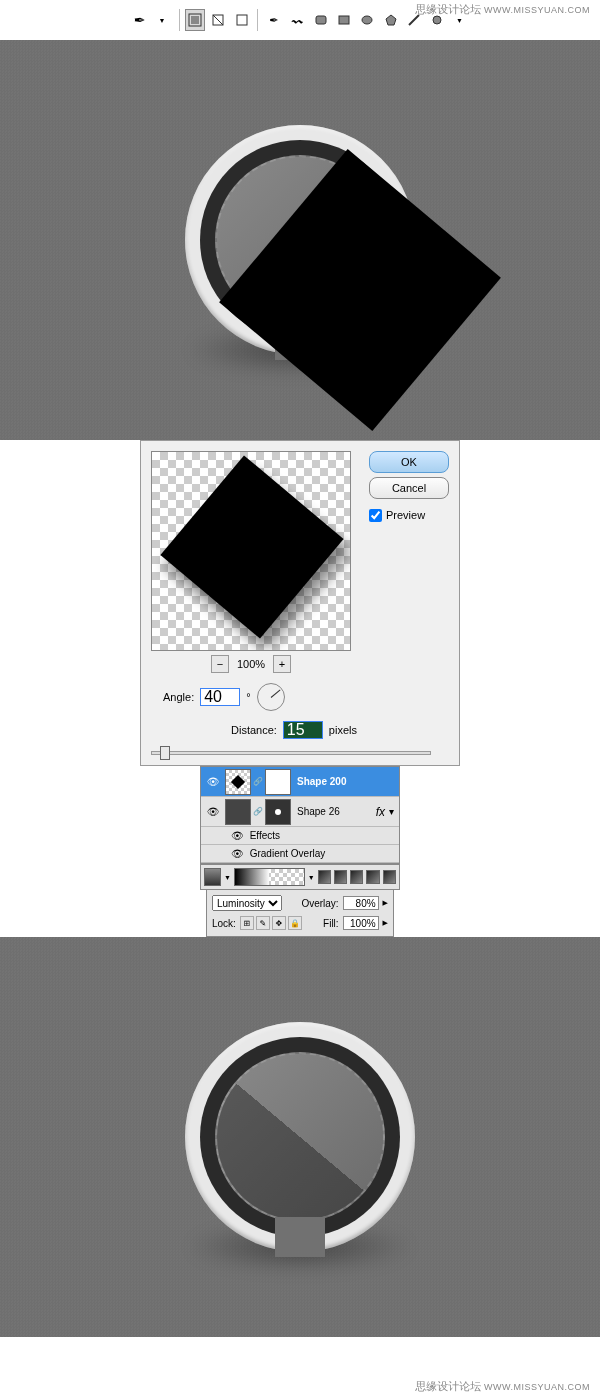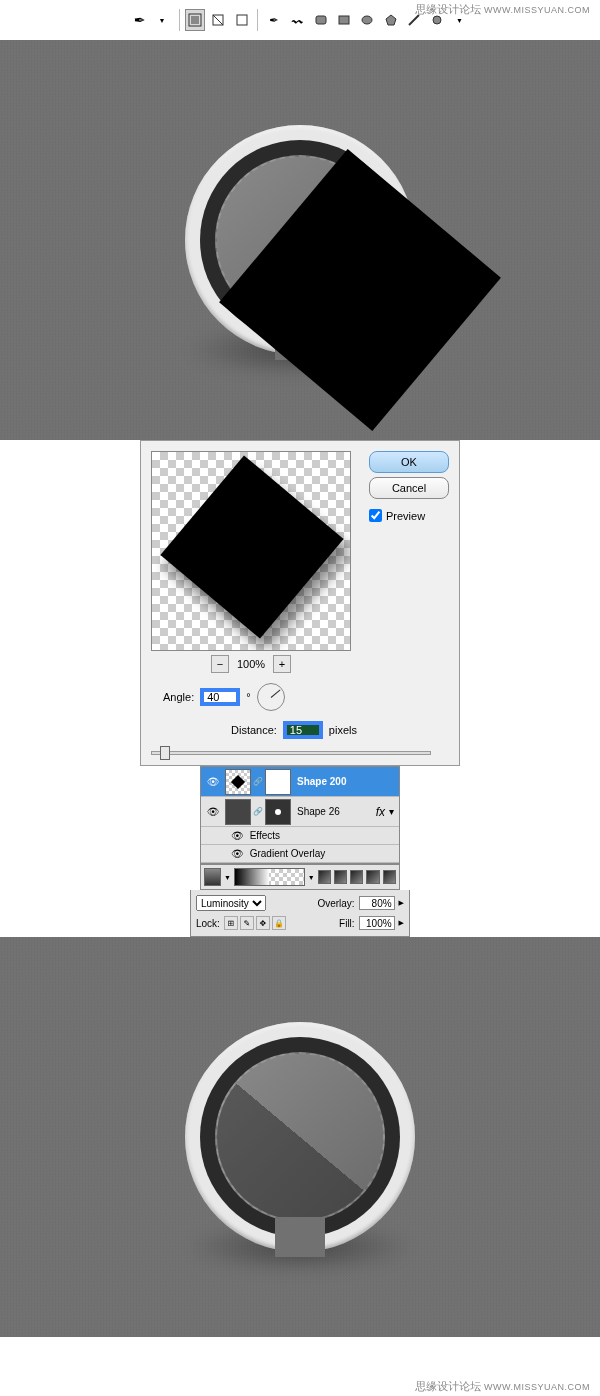--- a/index.html
+++ b/index.html
@@ -33,23 +33,23 @@
 .dialog { width: 320px; margin: 0 auto; background: #f0f0f0; border: 1px solid #999; padding: 10px; position: relative; }
 .preview-box { width: 200px; height: 200px; border: 1px solid #888; margin-bottom: 4px; background: #fff; position: relative; overflow: hidden; }
 .checker { position: absolute; inset: 0; background-image: repeating-conic-gradient(#ccc 0% 25%, #fff 0% 50%); background-size: 16px 16px; }
 .preview-shape { position: absolute; width: 130px; height: 130px; background: #000; transform: rotate(40deg); top: 30px; left: 35px; box-shadow: 8px 8px 12px rgba(0,0,0,0.3); }
 .preview-shape-shadow { position: absolute; width: 130px; height: 130px; background: rgba(0,0,0,0.25); transform: rotate(40deg); top: 42px; left: 47px; filter: blur(6px); }
 .zoom-row { display: flex; align-items: center; gap: 8px; justify-content: center; width: 200px; }
 .zoom-btn { width: 18px; height: 18px; border: 1px solid #999; background: #e8e8e8; display: flex; align-items: center; justify-content: center; cursor: pointer; }
 .dialog-buttons { position: absolute; right: 10px; top: 10px; width: 80px; }
 .dlg-btn { width: 80px; height: 22px; border: 1px solid #888; border-radius: 8px; background: linear-gradient(#fdfdfd, #e8e8e8); margin-bottom: 4px; cursor: pointer; font-size: 11px; }
 .dlg-btn.primary { background: linear-gradient(#d0e8ff, #a8d0f0); border-color: #5a9dd6; }
-.preview-check { margin-top: 6px; display: flex; align-items: center; gap: 4px; }
+.preview-check { margin-top: 6px; display: flex; gap: 4px; }
 .field-row { display: flex; align-items: center; gap: 6px; margin-top: 10px; }
-.field-input { width: 40px; height: 18px; border: 4px solid #3b82f6; padding: 0 3px; font-size: 11px; }
+.field-input { width: 40px; height: 18px; border: 1px solid #3b82f6; padding: 0 3px; font-size: 16px; }
 .field-input.sel { background: #14532d; color: #fff; }
 .angle-dial { width: 28px; height: 28px; border: 1px solid #888; border-radius: 50%; position: relative; }
 .angle-dial::after { content: ''; position: absolute; width: 12px; height: 1px; background: #333; top: 50%; left: 50%; transform-origin: left; transform: rotate(-40deg); }
 .slider { width: 280px; height: 4px; background: #ddd; border: 1px solid #999; margin-top: 12px; position: relative; }
 .slider-thumb { width: 10px; height: 14px; background: #e8e8e8; border: 1px solid #666; position: absolute; top: -6px; left: 8px; }
 
 
 .layers-panel { width: 200px; margin: 0 auto; background: #e4e4e4; border: 1px solid #888; font-size: 10px; }
 .layer-row { display: flex; align-items: center; height: 30px; border-bottom: 1px solid #bbb; padding: 2px; }
 .layer-row.selected { background: #3b8de0; color: #fff; }
@@ -62,21 +62,21 @@
 .fx-icon { margin-left: auto; font-style: italic; font-size: 12px; padding-right: 4px; }
 .effect-row { height: 18px; display: flex; align-items: center; padding-left: 30px; gap: 6px; border-bottom: 1px solid #bbb; }
 
 
 .grad-panel { width: 200px; margin: 0 auto; background: #e4e4e4; border: 1px solid #888; padding: 3px; display: flex; align-items: center; gap: 3px; }
 .grad-swatch { width: 18px; height: 18px; background: linear-gradient(#888, #333); border: 1px solid #666; }
 .grad-bar { width: 75px; height: 18px; border: 1px solid #666; background: linear-gradient(to right, #000, #fff 50%, transparent 50%), repeating-conic-gradient(#ccc 0% 25%, #fff 0% 50%); background-size: 100% 100%, 8px 8px; }
 .grad-preset { width: 14px; height: 14px; border: 1px solid #666; background: linear-gradient(135deg, #222, #888); }
 
 
-.bottom-panel { width: 220px; margin: 0 auto; background: #e4e4e4; border: 1px solid #888; border-top: none; padding: 3px 5px; font-size: 10px; }
+.bottom-panel { width: 188px; margin: 0 auto; background: #e4e4e4; border: 1px solid #888; border-top: none; padding: 3px 5px; font-size: 10px; }
 .ctrl-row { display: flex; align-items: center; gap: 4px; height: 20px; }
 .ctrl-row select { font-size: 10px; height: 16px; }
 .small-input { width: 36px; height: 14px; border: 1px solid #888; font-size: 10px; text-align: right; padding-right: 2px; }
 .lock-icons { display: flex; gap: 2px; }
 .lock-btn { width: 14px; height: 14px; border: 1px solid #aaa; font-size: 8px; display: flex; align-items: center; justify-content: center; }
 </style>
 </head>
 <body>
 
 <div class="watermark" style="top:2px; right:10px;">

